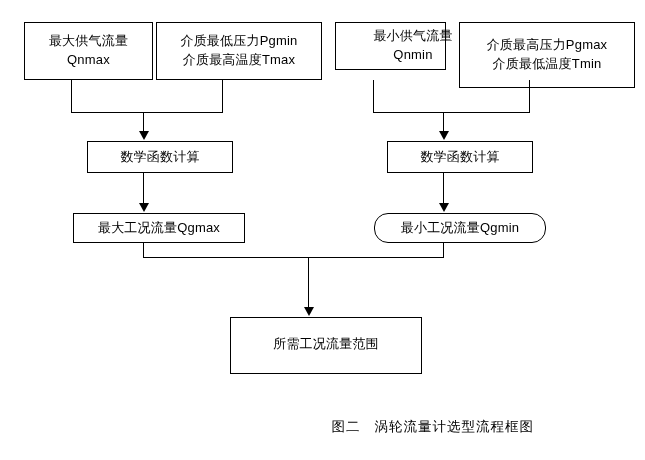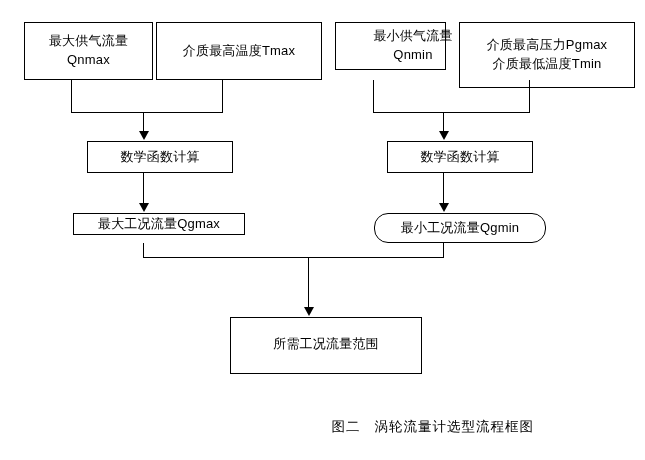--- a/index.html
+++ b/index.html
@@ -37,21 +37,21 @@
   }
   
   .n-qnmax   { left: 7px;   top: 22px;  width: 129px; height: 58px; }
   .n-pgmin   { left: 139px; top: 22px;  width: 166px; height: 58px; }
   .n-qnmin   { left: 318px; top: 22px;  width: 111px; height: 48px; padding-left: 45px; }
   .n-pgmax   { left: 442px; top: 22px;  width: 176px; height: 66px; }
   
   .n-calc-l  { left: 70px;  top: 141px; width: 146px; height: 32px; }
   .n-calc-r  { left: 370px; top: 141px; width: 146px; height: 32px; }
   
-  .n-qgmax   { left: 56px;  top: 213px; width: 172px; height: 22px; }
+  .n-qgmax   { left: 56px;  top: 213px; width: 172px; height: 30px; }
   .n-qgmin   { left: 357px; top: 213px; width: 172px; height: 30px; border-radius: 14px; }
   
   .n-range   { left: 213px; top: 317px; width: 192px; height: 57px; font-family: Liberation Mono, monospace; }
 
   
   .vline {
     position: absolute;
     width: 0;
     border-left: 1.5px solid #000000;
   }
@@ -84,20 +84,21 @@
 <body>
 
 <div id="page">
 
   <div class="node n-qnmax">
     <span class="line">最大供气流量</span>
     <span class="line">Qnmax</span>
   </div>
 
   <div class="node n-pgmin">
+    <span class="line">介质最低压力Pgmin</span>
     <span class="line">介质最高温度Tmax</span>
   </div>
 
   <div class="node n-qnmin">
     <span class="line">最小供气流量</span>
     <span class="line">Qnmin</span>
   </div>
 
   <div class="node n-pgmax">
     <span class="line">介质最高压力Pgmax</span>

